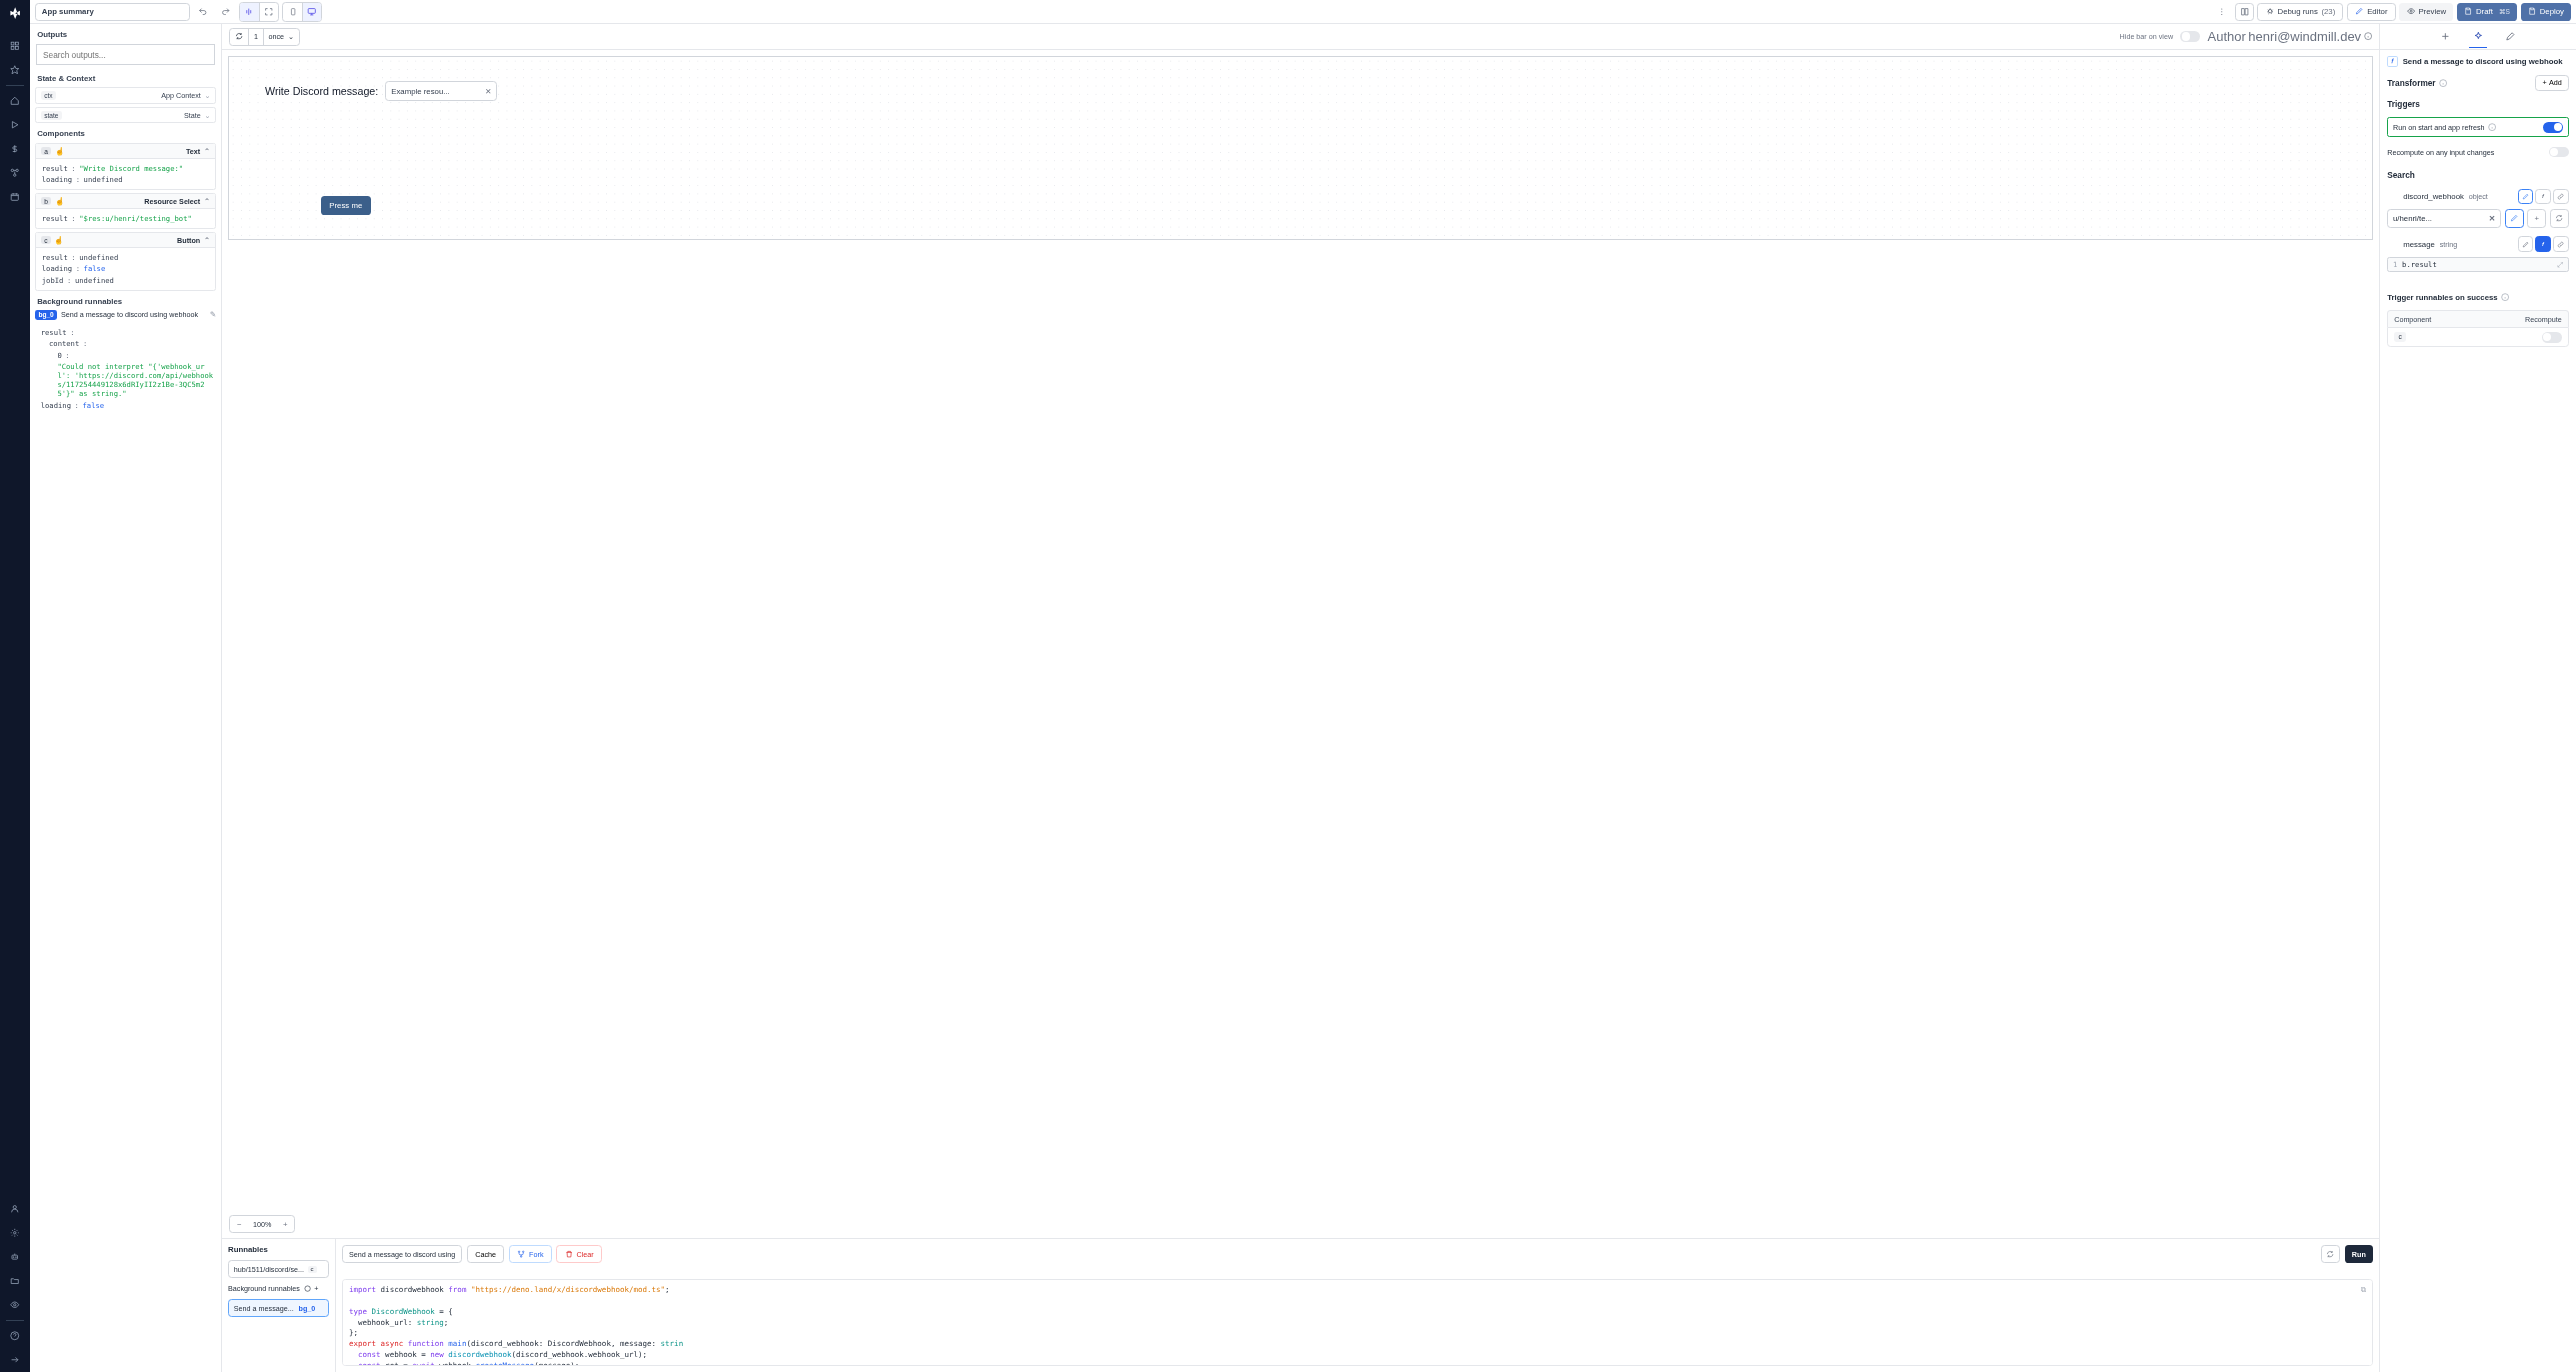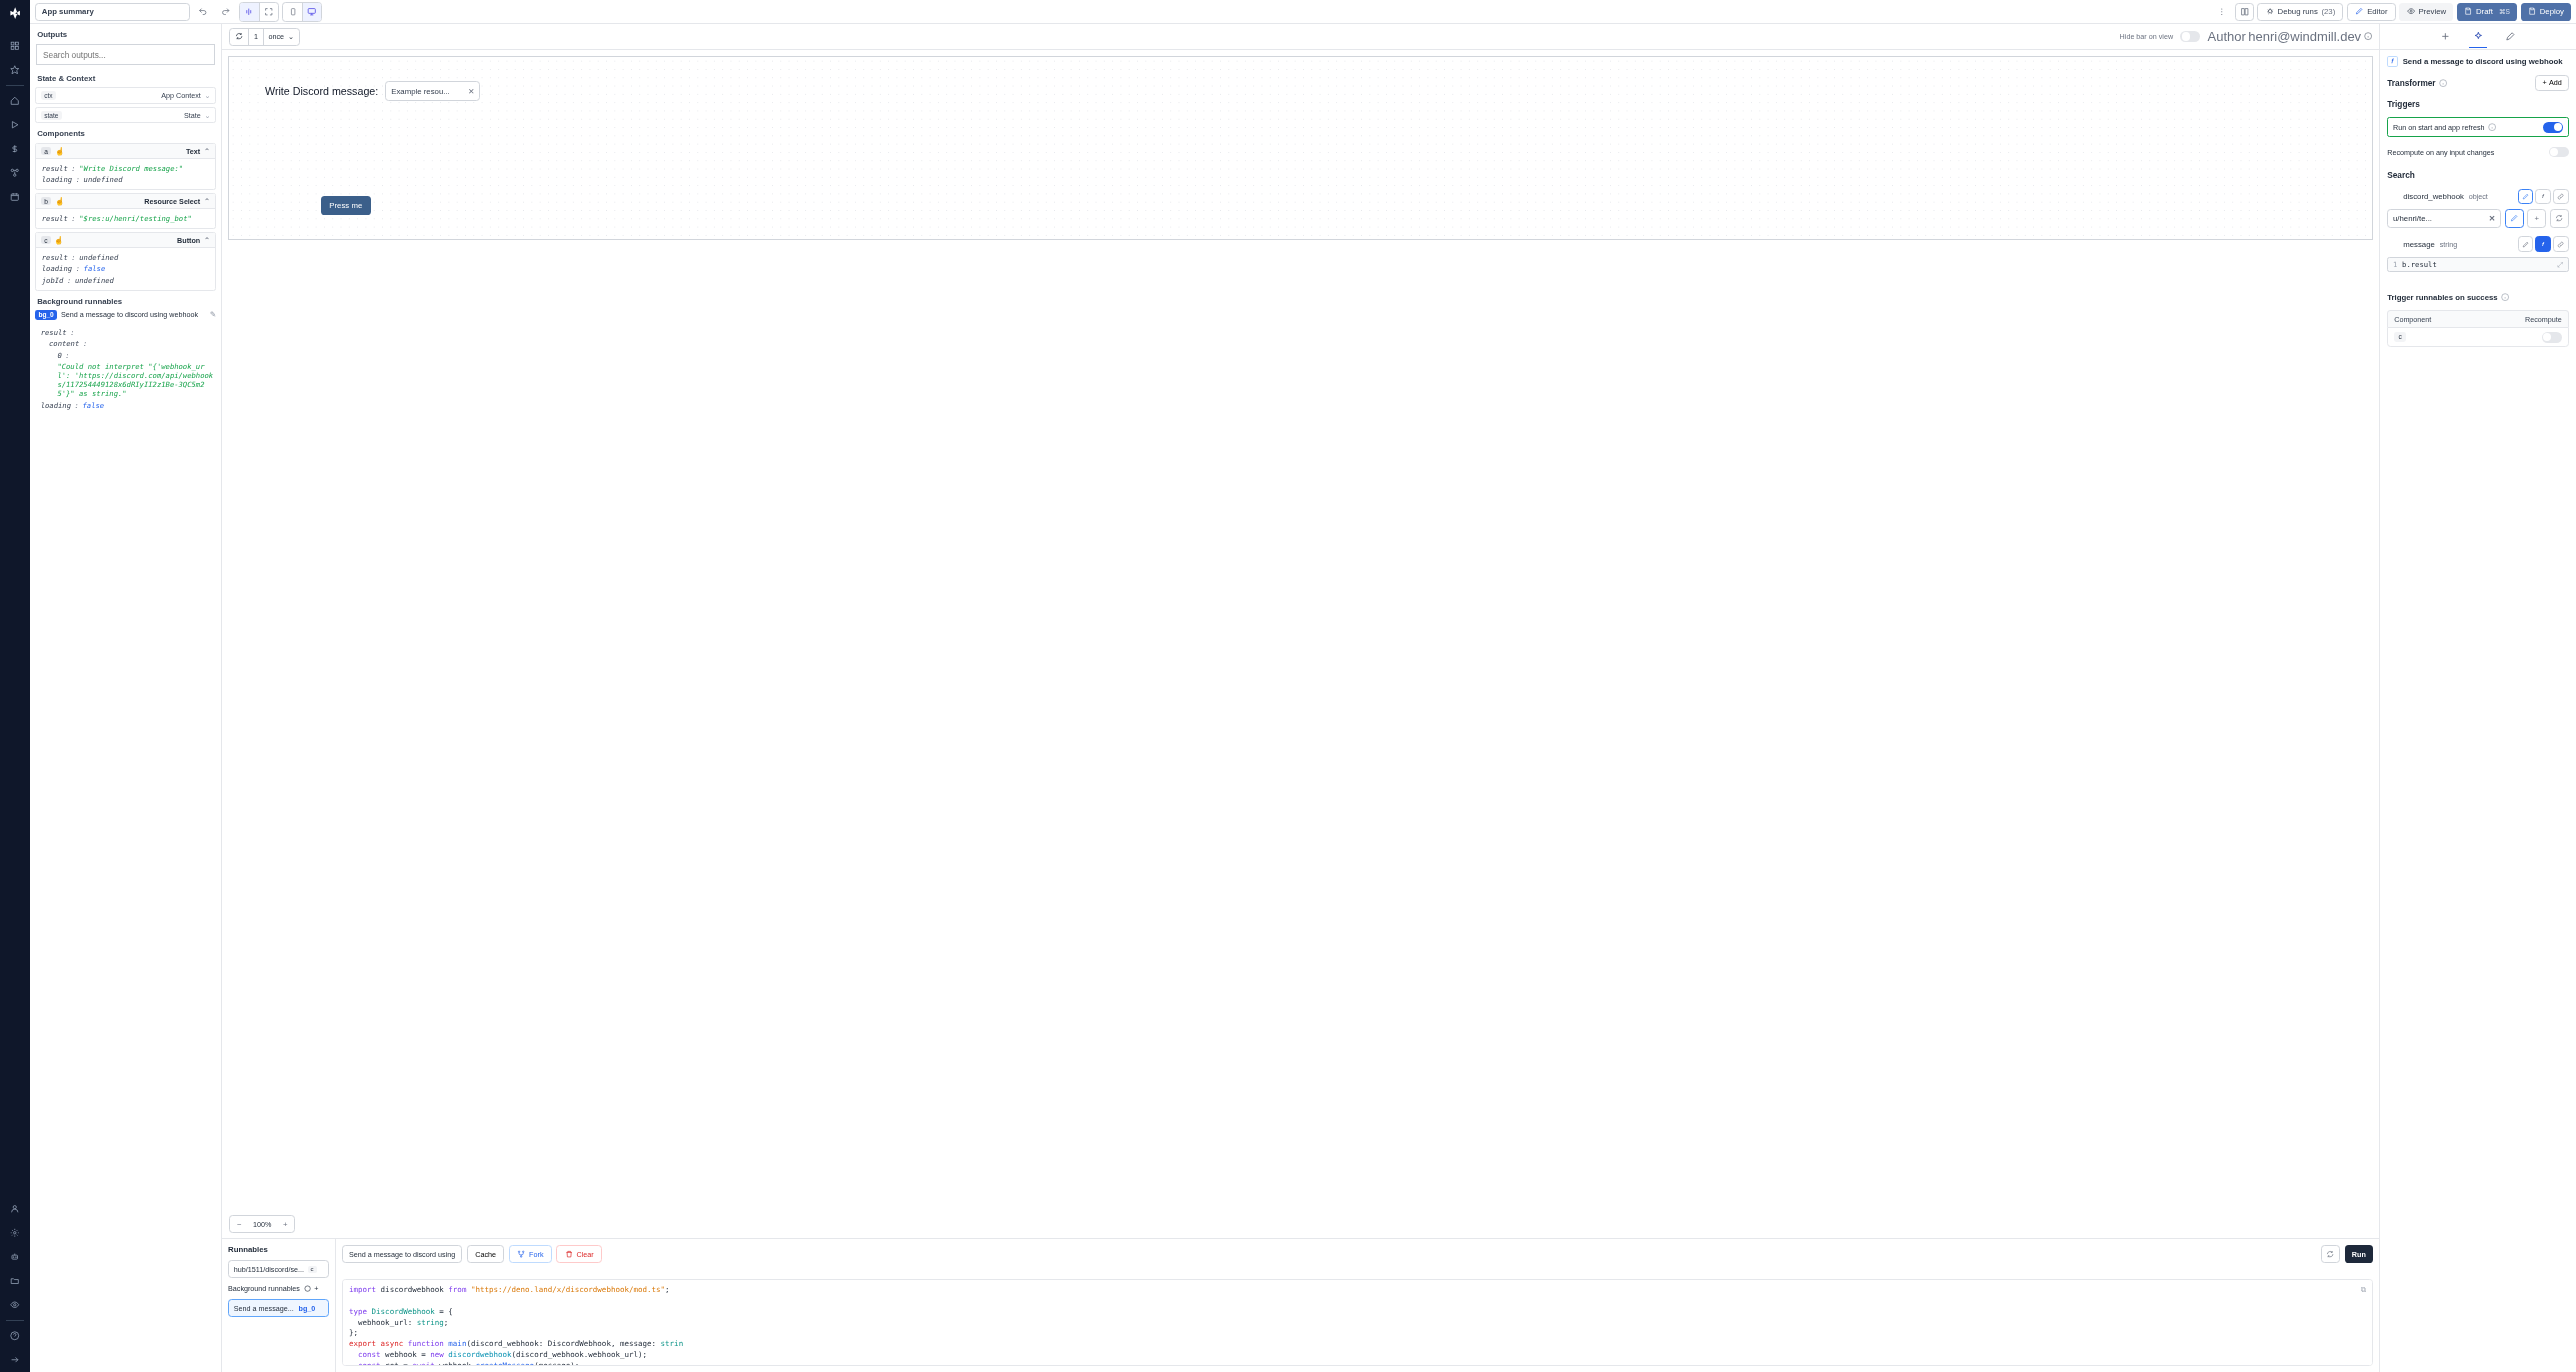--- a/index.html
+++ b/index.html
@@ -45,21 +45,21 @@
 .context-row .tag { background: #f3f4f6; padding: 1.2px 3.6px; border-radius: 2.4px; font-size: 6.6px; color: #374151; }
 .context-row .label { margin-left: auto; color: #374151; font-weight: 500; }
 .context-row .chev { margin-left: 3.6px; color: #9ca3af; }
 
 .comp-block { margin: 0 4.8px 3.6px; border: 0.6px solid #e5e7eb; border-radius: 2.4px; background: #fff; }
 .comp-head { display: flex; align-items: center; padding: 2.4px 4.8px; background: #f9fafb; border-bottom: 0.6px solid #e5e7eb; }
 .comp-head .tag { background: #e5e7eb; padding: 0.6px 3.6px; border-radius: 2.4px; font-size: 6.6px; margin-right: 3.6px; }
 .comp-head .hand { color: #9ca3af; }
 .comp-head .type { margin-left: auto; font-weight: 600; font-size: 7.2px; }
 .comp-head .chev { margin-left: 3.6px; color: #6b7280; cursor: pointer; }
-.comp-body { padding: 3.6px 6px; font-size: 7.2px; font-family: ui-monospace, Menlo, monospace; font-style: italic; }
+.comp-body { padding: 3.6px 6px; font-size: 7.2px; font-family: ui-monospace, Menlo, monospace; }
 .comp-body .kv { display: flex; gap: 3.6px; padding: 1.2px 0; }
 .comp-body .k { color: #374151; }
 .comp-body .colon { color: #6b7280; }
 .comp-body .v-str { color: #16a34a; }
 .comp-body .v-und { color: #374151; }
 .comp-body .v-bool { color: #2563eb; }
 .comp-body .indent1 { padding-left: 8.3px; }
 .comp-body .indent2 { padding-left: 16.7px; }
 
 .bg-runnable-item { margin: 0 4.8px 3.6px; display: flex; align-items: center; gap: 3.6px; }
@@ -79,21 +79,21 @@
 .toggle-sm::after { content:''; position: absolute; left: 1.2px; top: 1.2px; width: 8.3px; height: 8.3px; background: #fff; border-radius: 50%; }
 .toggle-sm.on { background: #2563eb; }
 .toggle-sm.on::after { left: 10.7px; }
 .author-label { font-size: 13px; color: #6b7280; display: flex; align-items: center; gap: 2.4px; }
 
 .canvas-area { flex: 1; overflow: auto; padding: 6px; background: #fff; position: relative; }
 .canvas-grid { border: 0.6px solid #d1d5db; min-height: 167px; padding: 24px 36px; position: relative;
   background-image: radial-gradient(#e5e7eb 0.6px, transparent 0.6px); background-size: 8.3px 8.3px; }
 .canvas-row { display: flex; align-items: center; gap: 7.2px; margin-bottom: 12px; }
 .canvas-label { font-size: 10.7px; font-weight: 500; color: #111827; }
-.resource-select { display: flex; align-items: center; border: 0.6px solid #d1d5db; border-radius: 3.6px; height: 20px; padding: 0 4.8px; background: #fff; width: 95px; }
+.resource-select { display: flex; align-items: center; border: 0.6px solid #d1d5db; border-radius: 3.6px; height: 20px; padding: 0 4.8px; background: #fff; width: 112px; }
 .resource-select .txt { flex: 1; white-space: nowrap; overflow: hidden; text-overflow: ellipsis; color: #374151; }
 .resource-select .x { color: #6b7280; cursor: pointer; }
 .press-btn { background: #3b5f8a; color: #fff; border: none; border-radius: 3.6px; padding: 4.8px 8.3px; font-size: 7.8px; font-weight: 500; cursor: pointer; margin-left: 56px; margin-top: 83px; }
 
 
 .zoom-ctrl { position: absolute; bottom: 4.8px; left: 7.2px; display: flex; align-items: center; border: 0.6px solid #d1d5db; border-radius: 3.6px; background: #fff; height: 18px; }
 .zoom-ctrl .zb { width: 18px; display: flex; align-items: center; justify-content: center; cursor: pointer; color: #6b7280; }
 .zoom-ctrl .zv { padding: 0 4.8px; font-size: 7.2px; }
 
 

